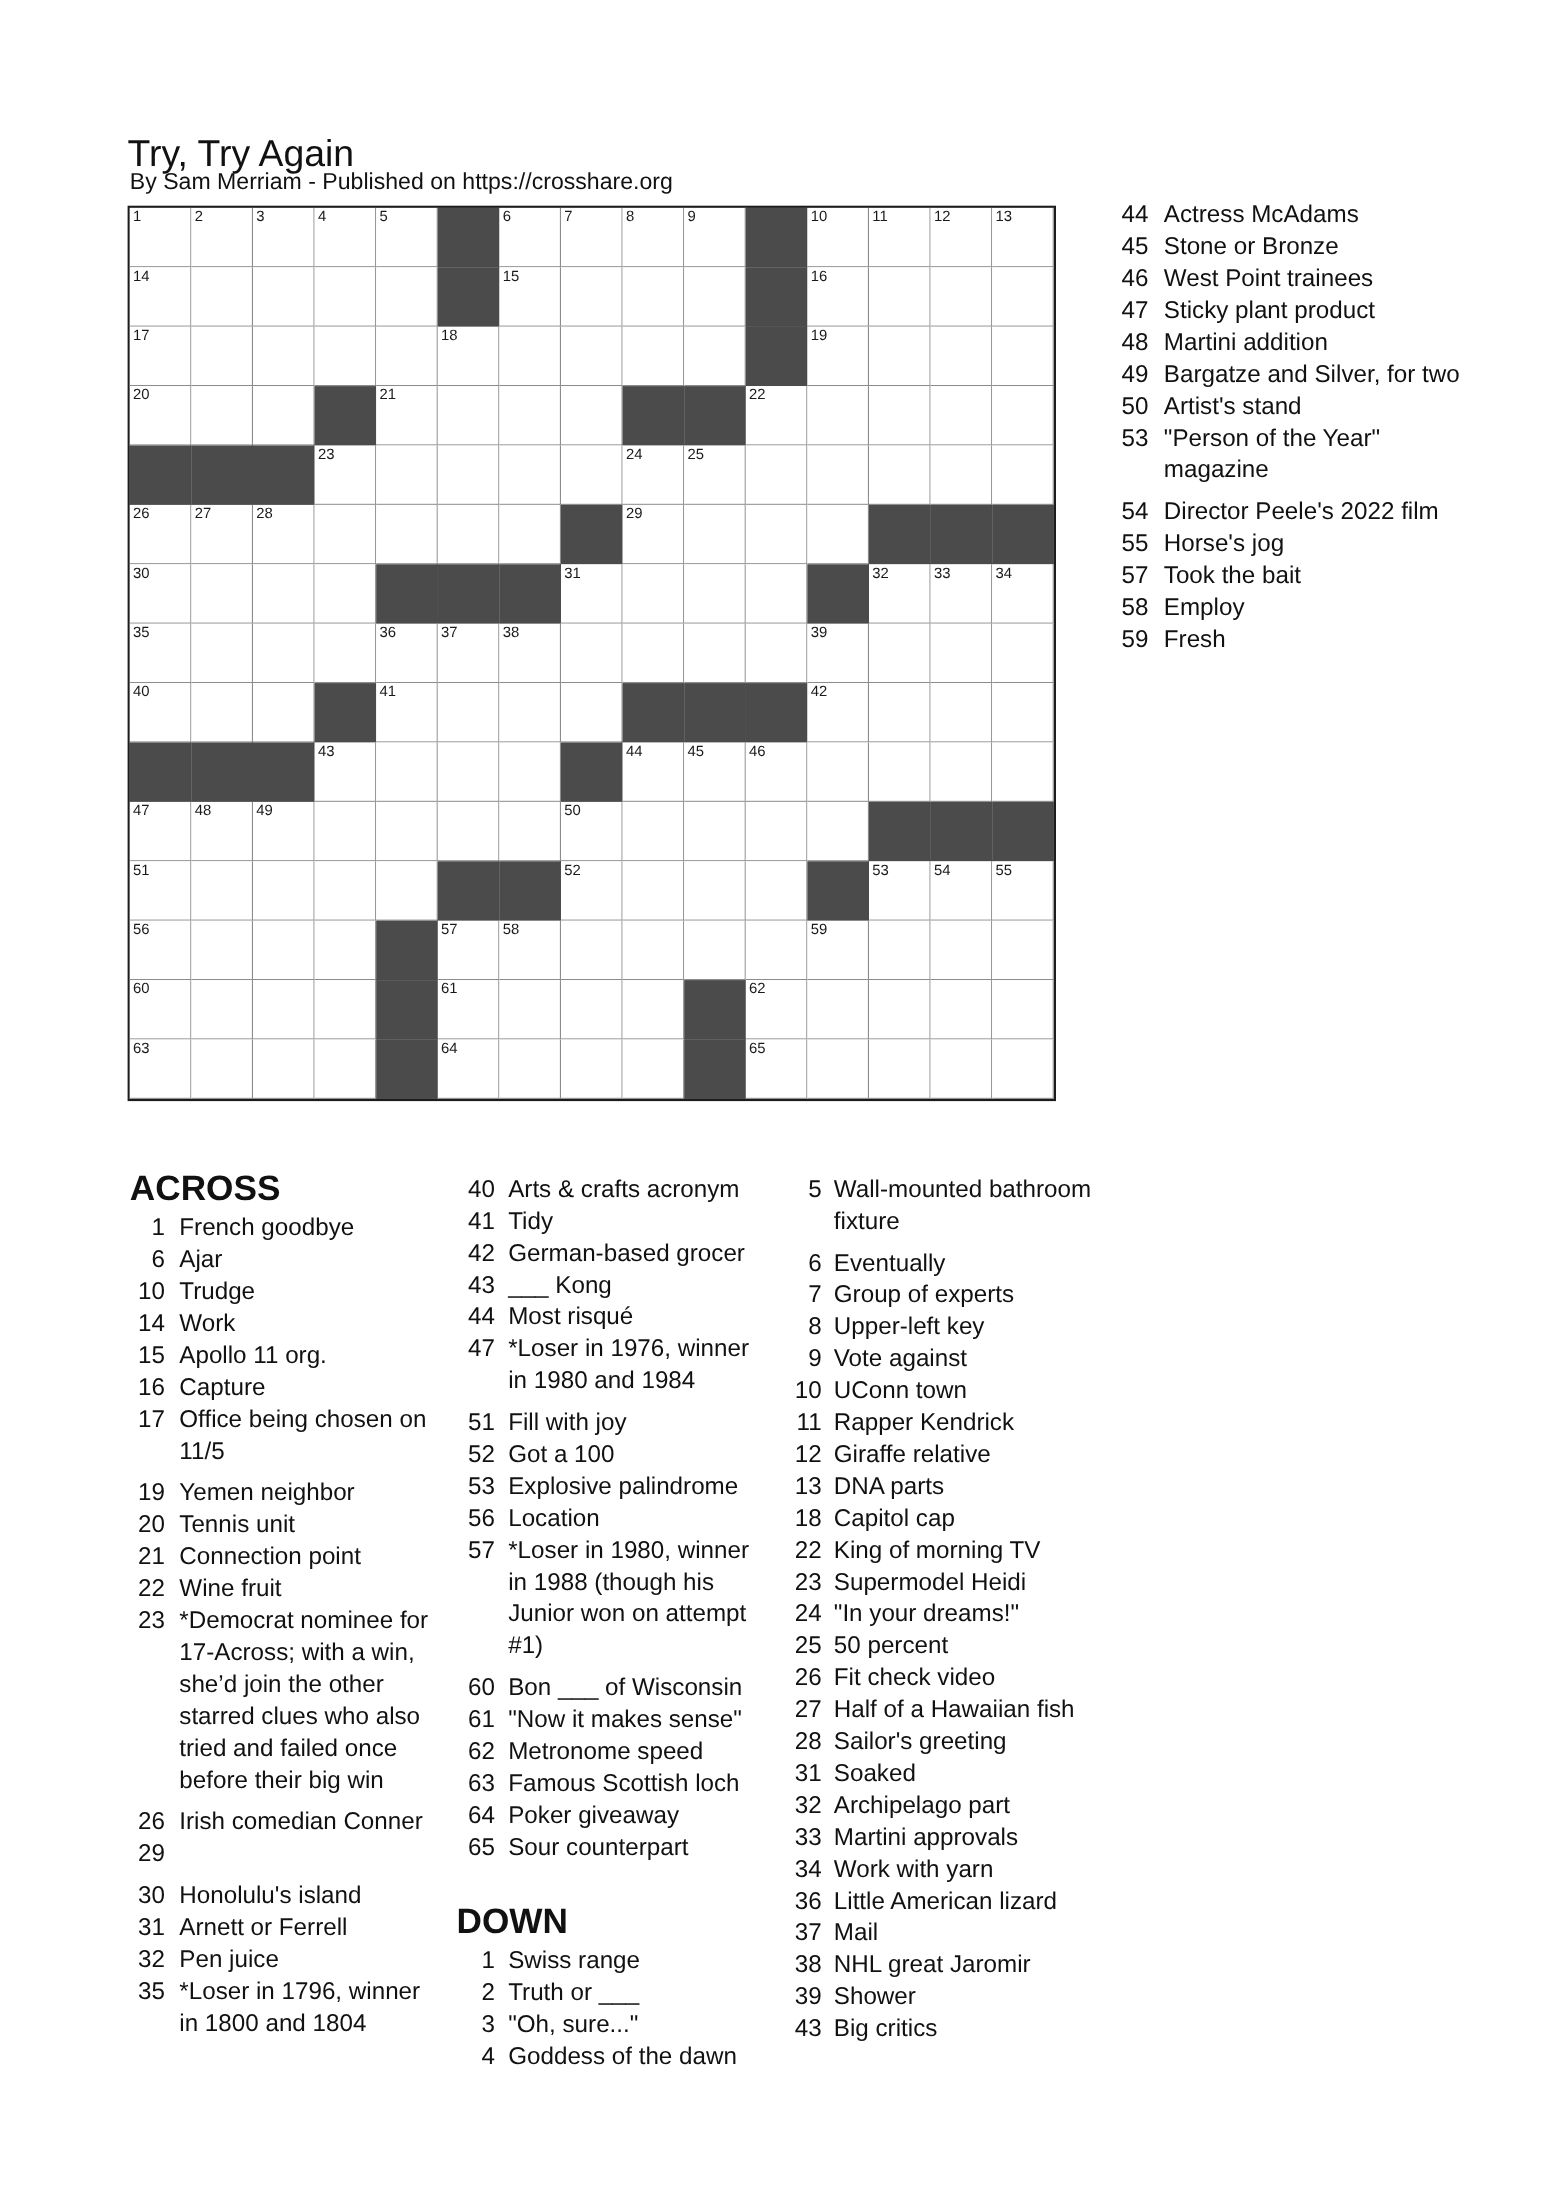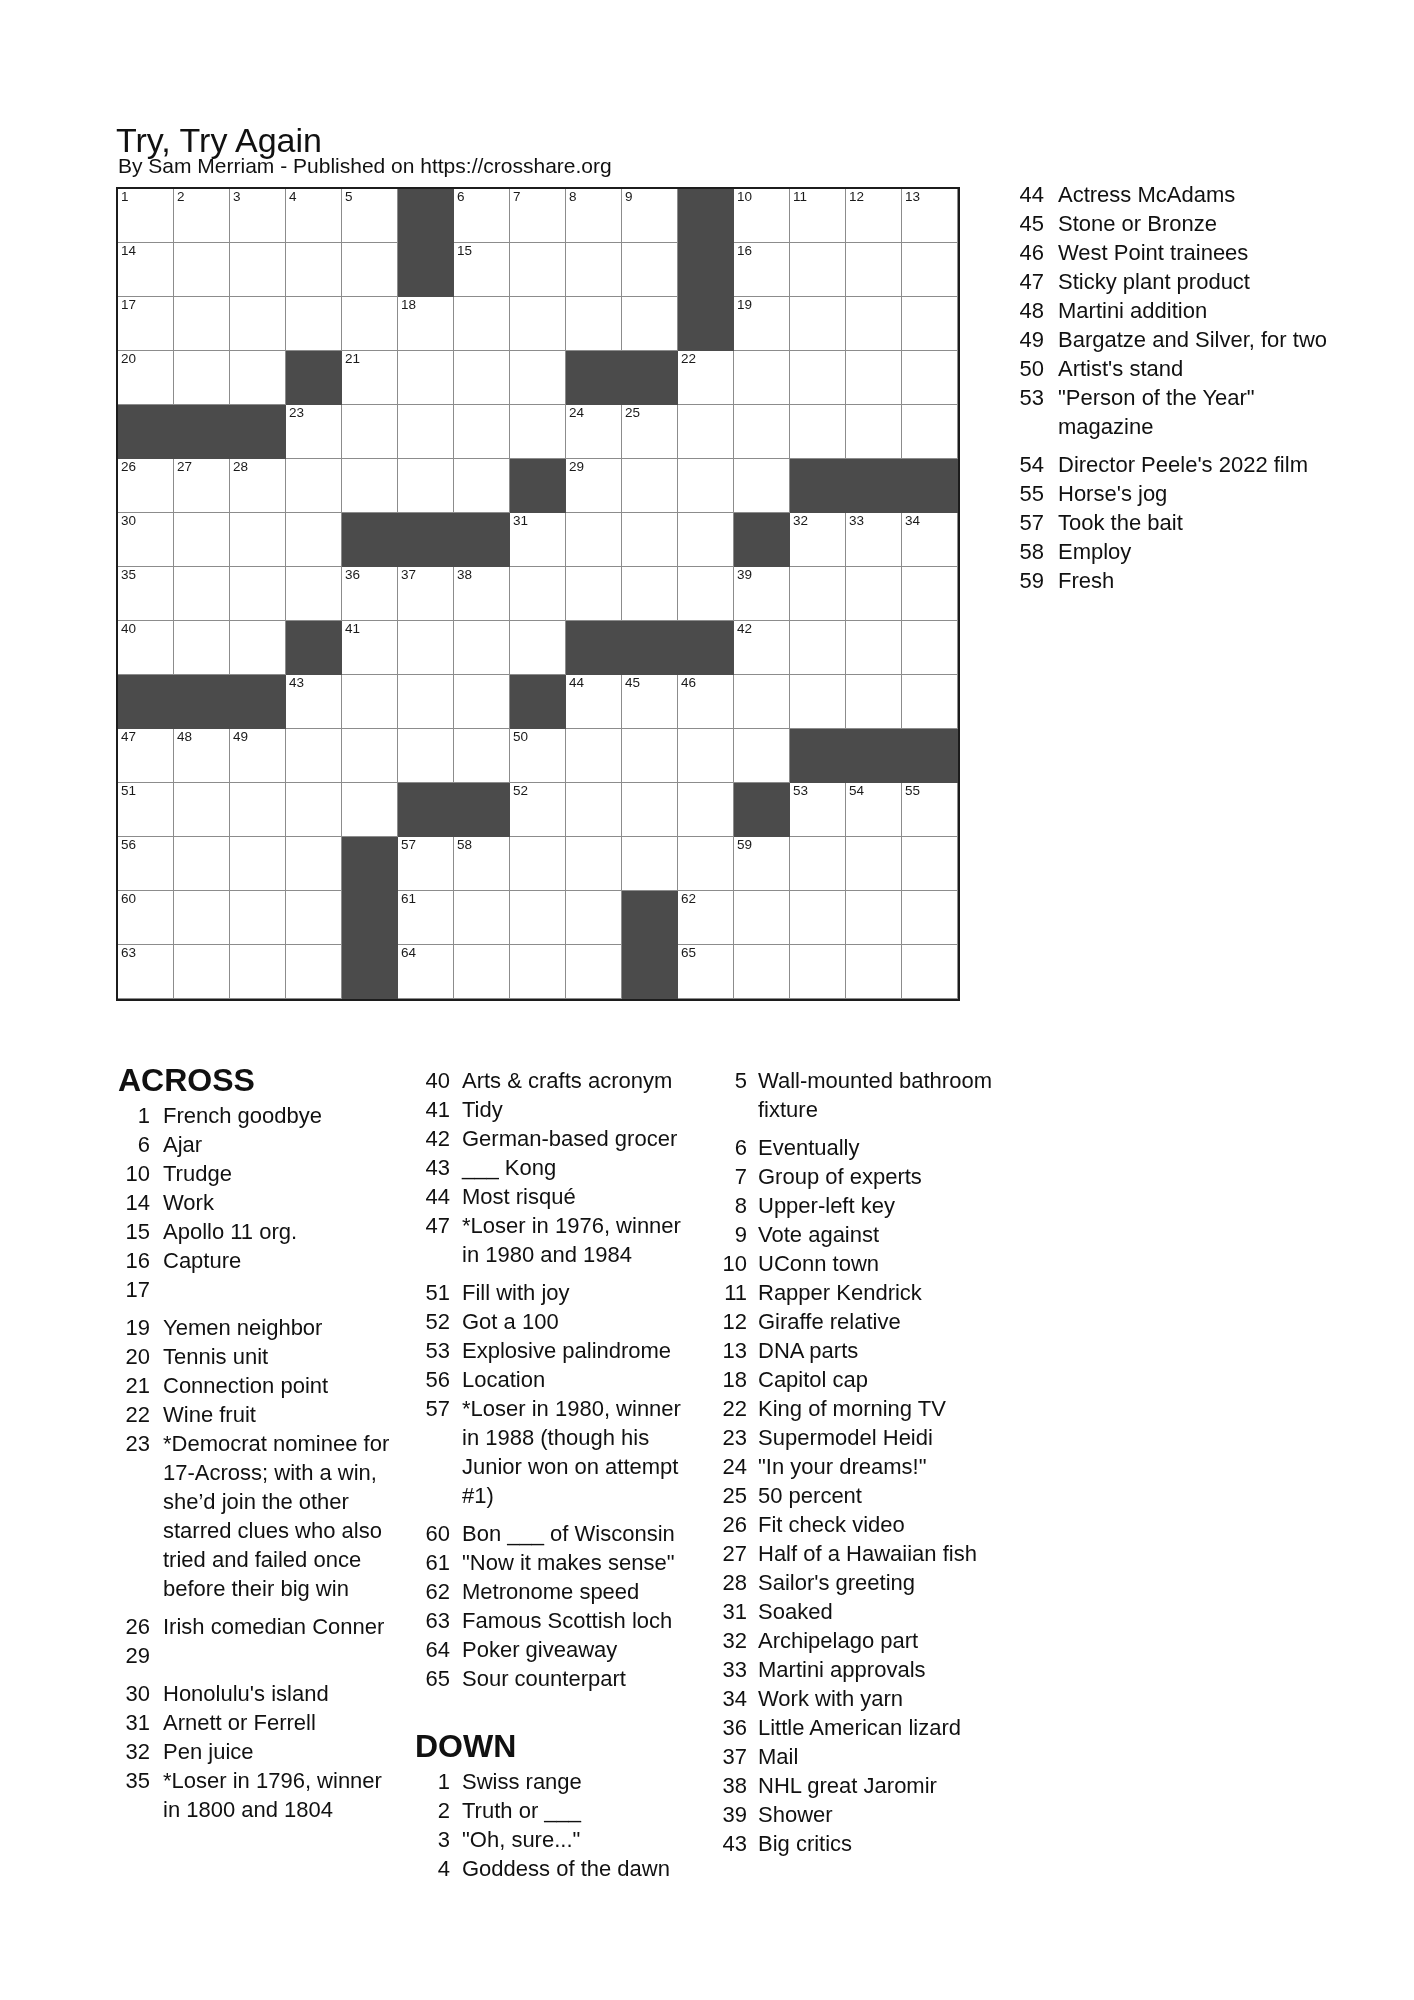--- a/index.html
+++ b/index.html
@@ -495,20 +495,21 @@
       <div class="clue">
         <span class="cnum">15</span>
         <span class="ctext">Apollo 11 org.</span>
       </div>
       <div class="clue">
         <span class="cnum">16</span>
         <span class="ctext">Capture</span>
       </div>
       <div class="clue tall">
         <span class="cnum">17</span>
+        <span class="ctext">Office being chosen on 11/5</span>
       </div>
       <div class="clue">
         <span class="cnum">19</span>
         <span class="ctext">Yemen neighbor</span>
       </div>
       <div class="clue">
         <span class="cnum">20</span>
         <span class="ctext">Tennis unit</span>
       </div>
       <div class="clue">

